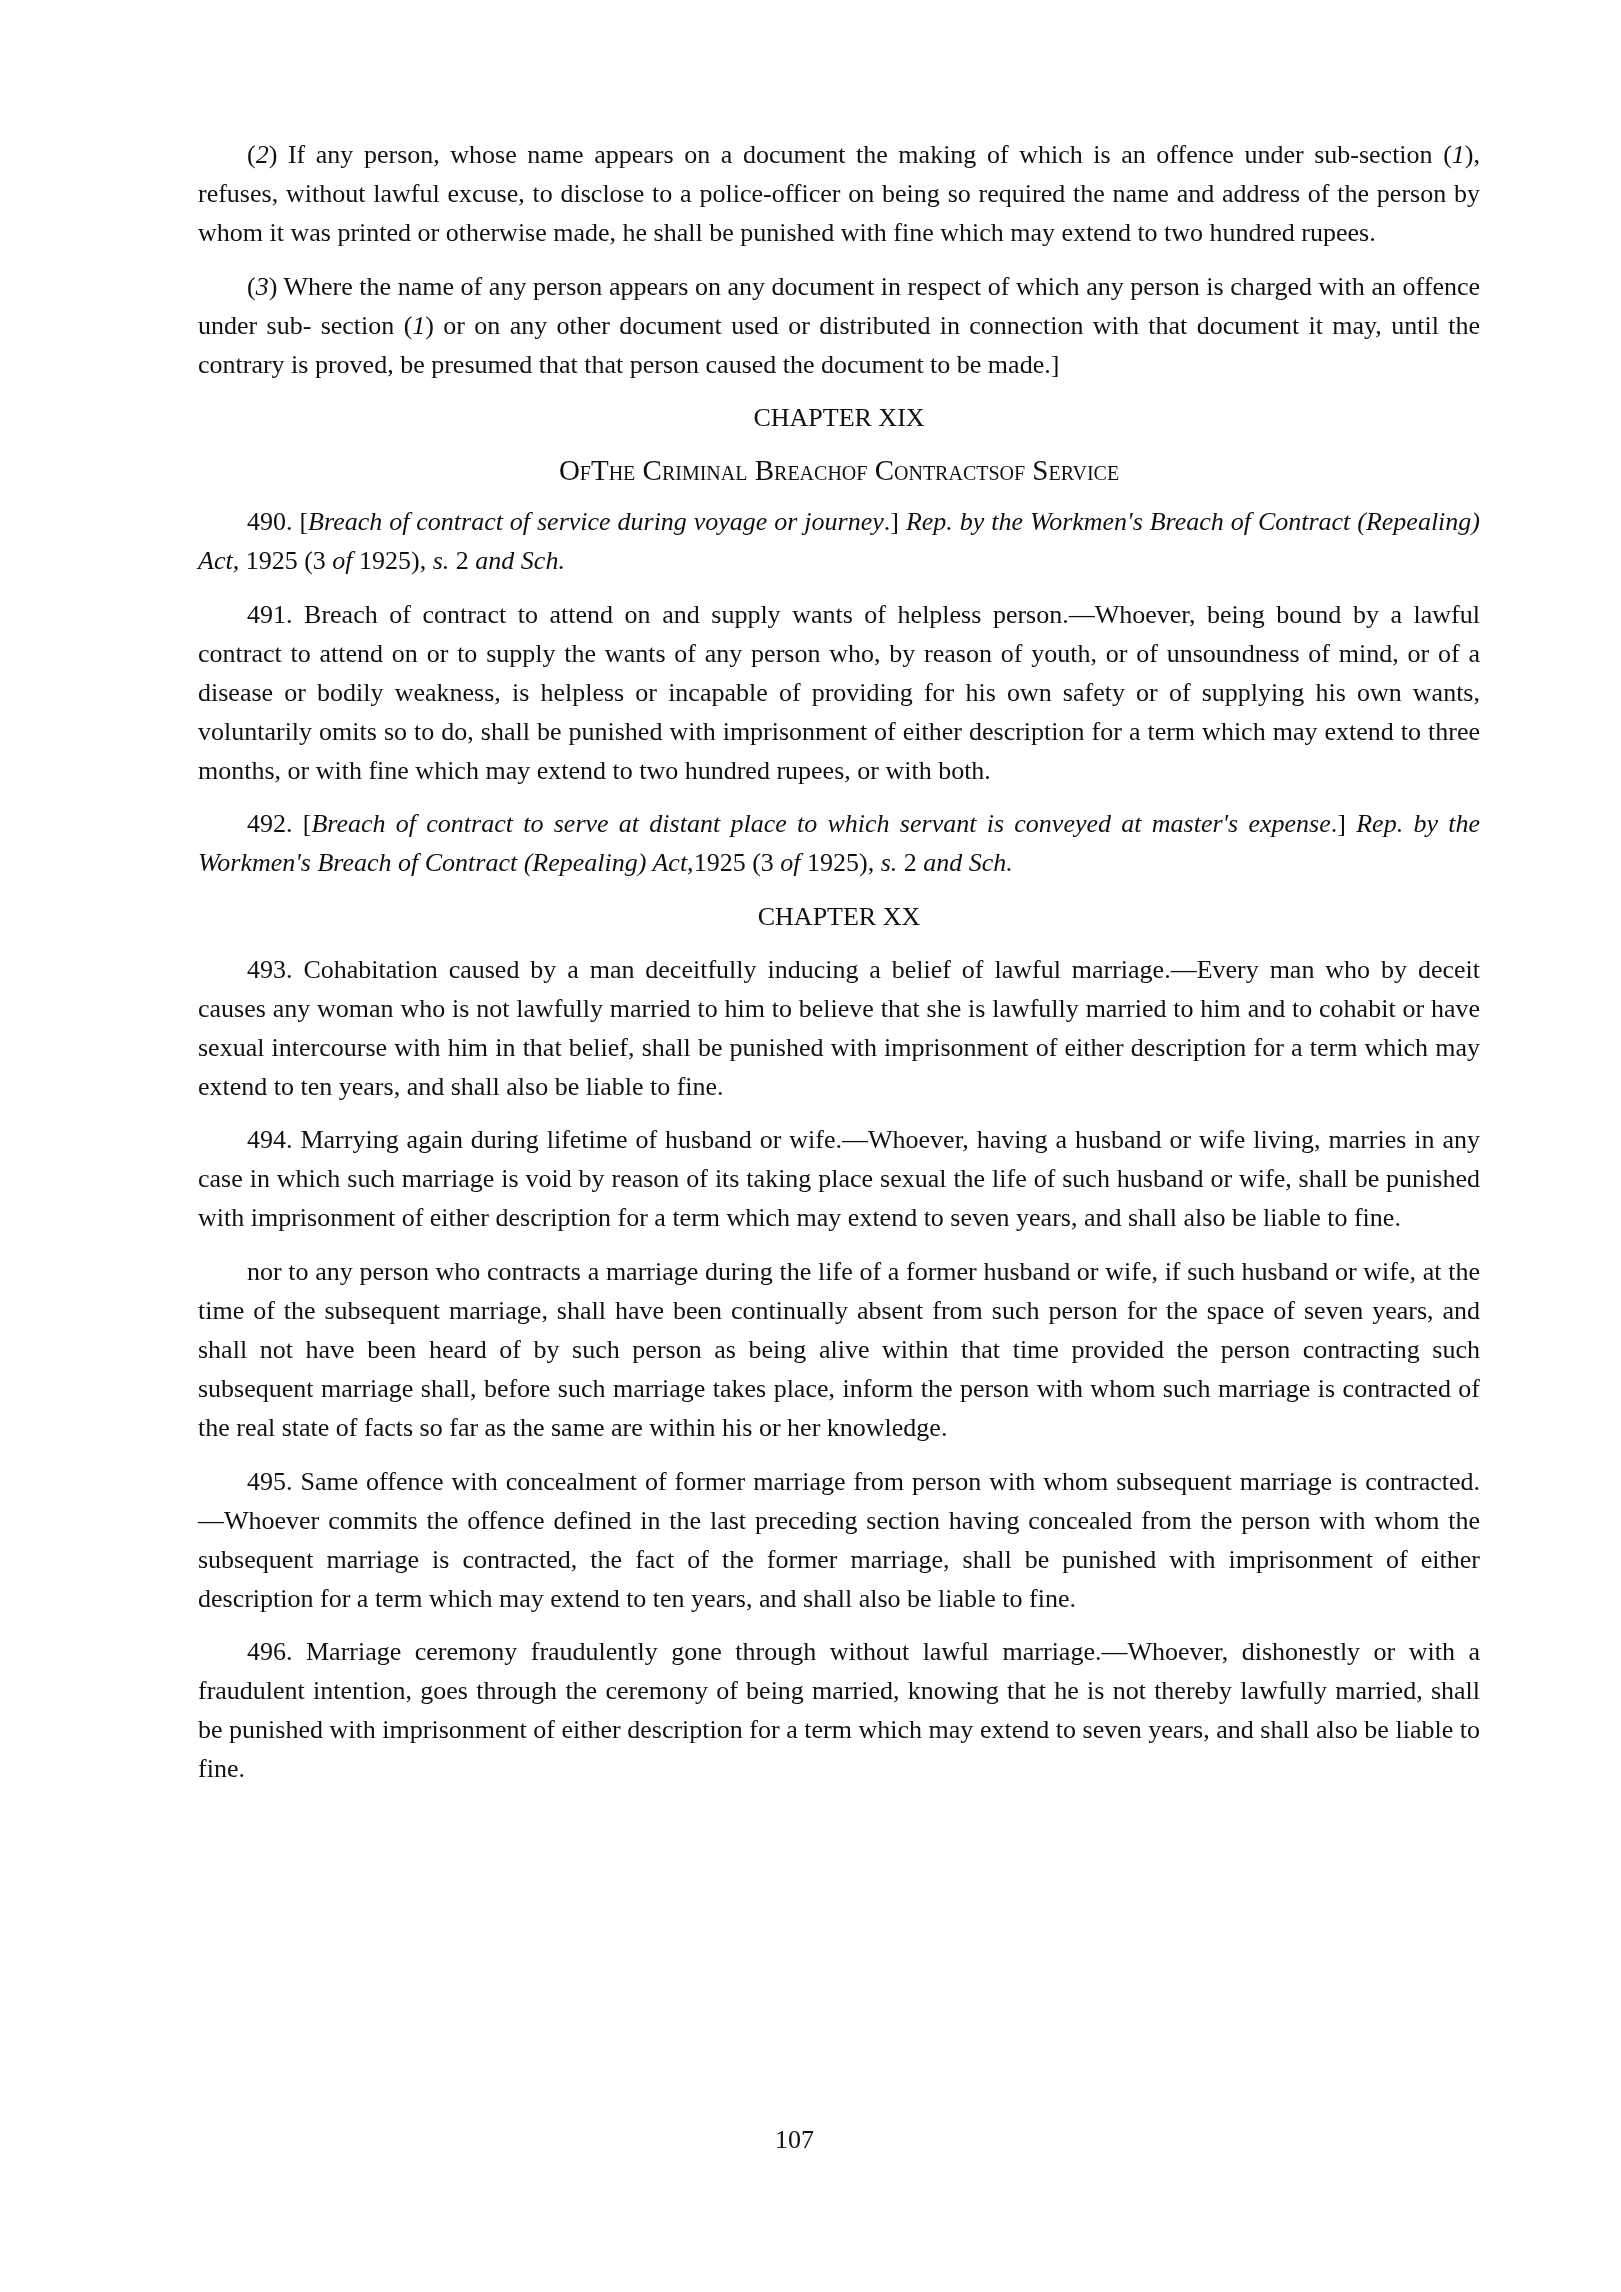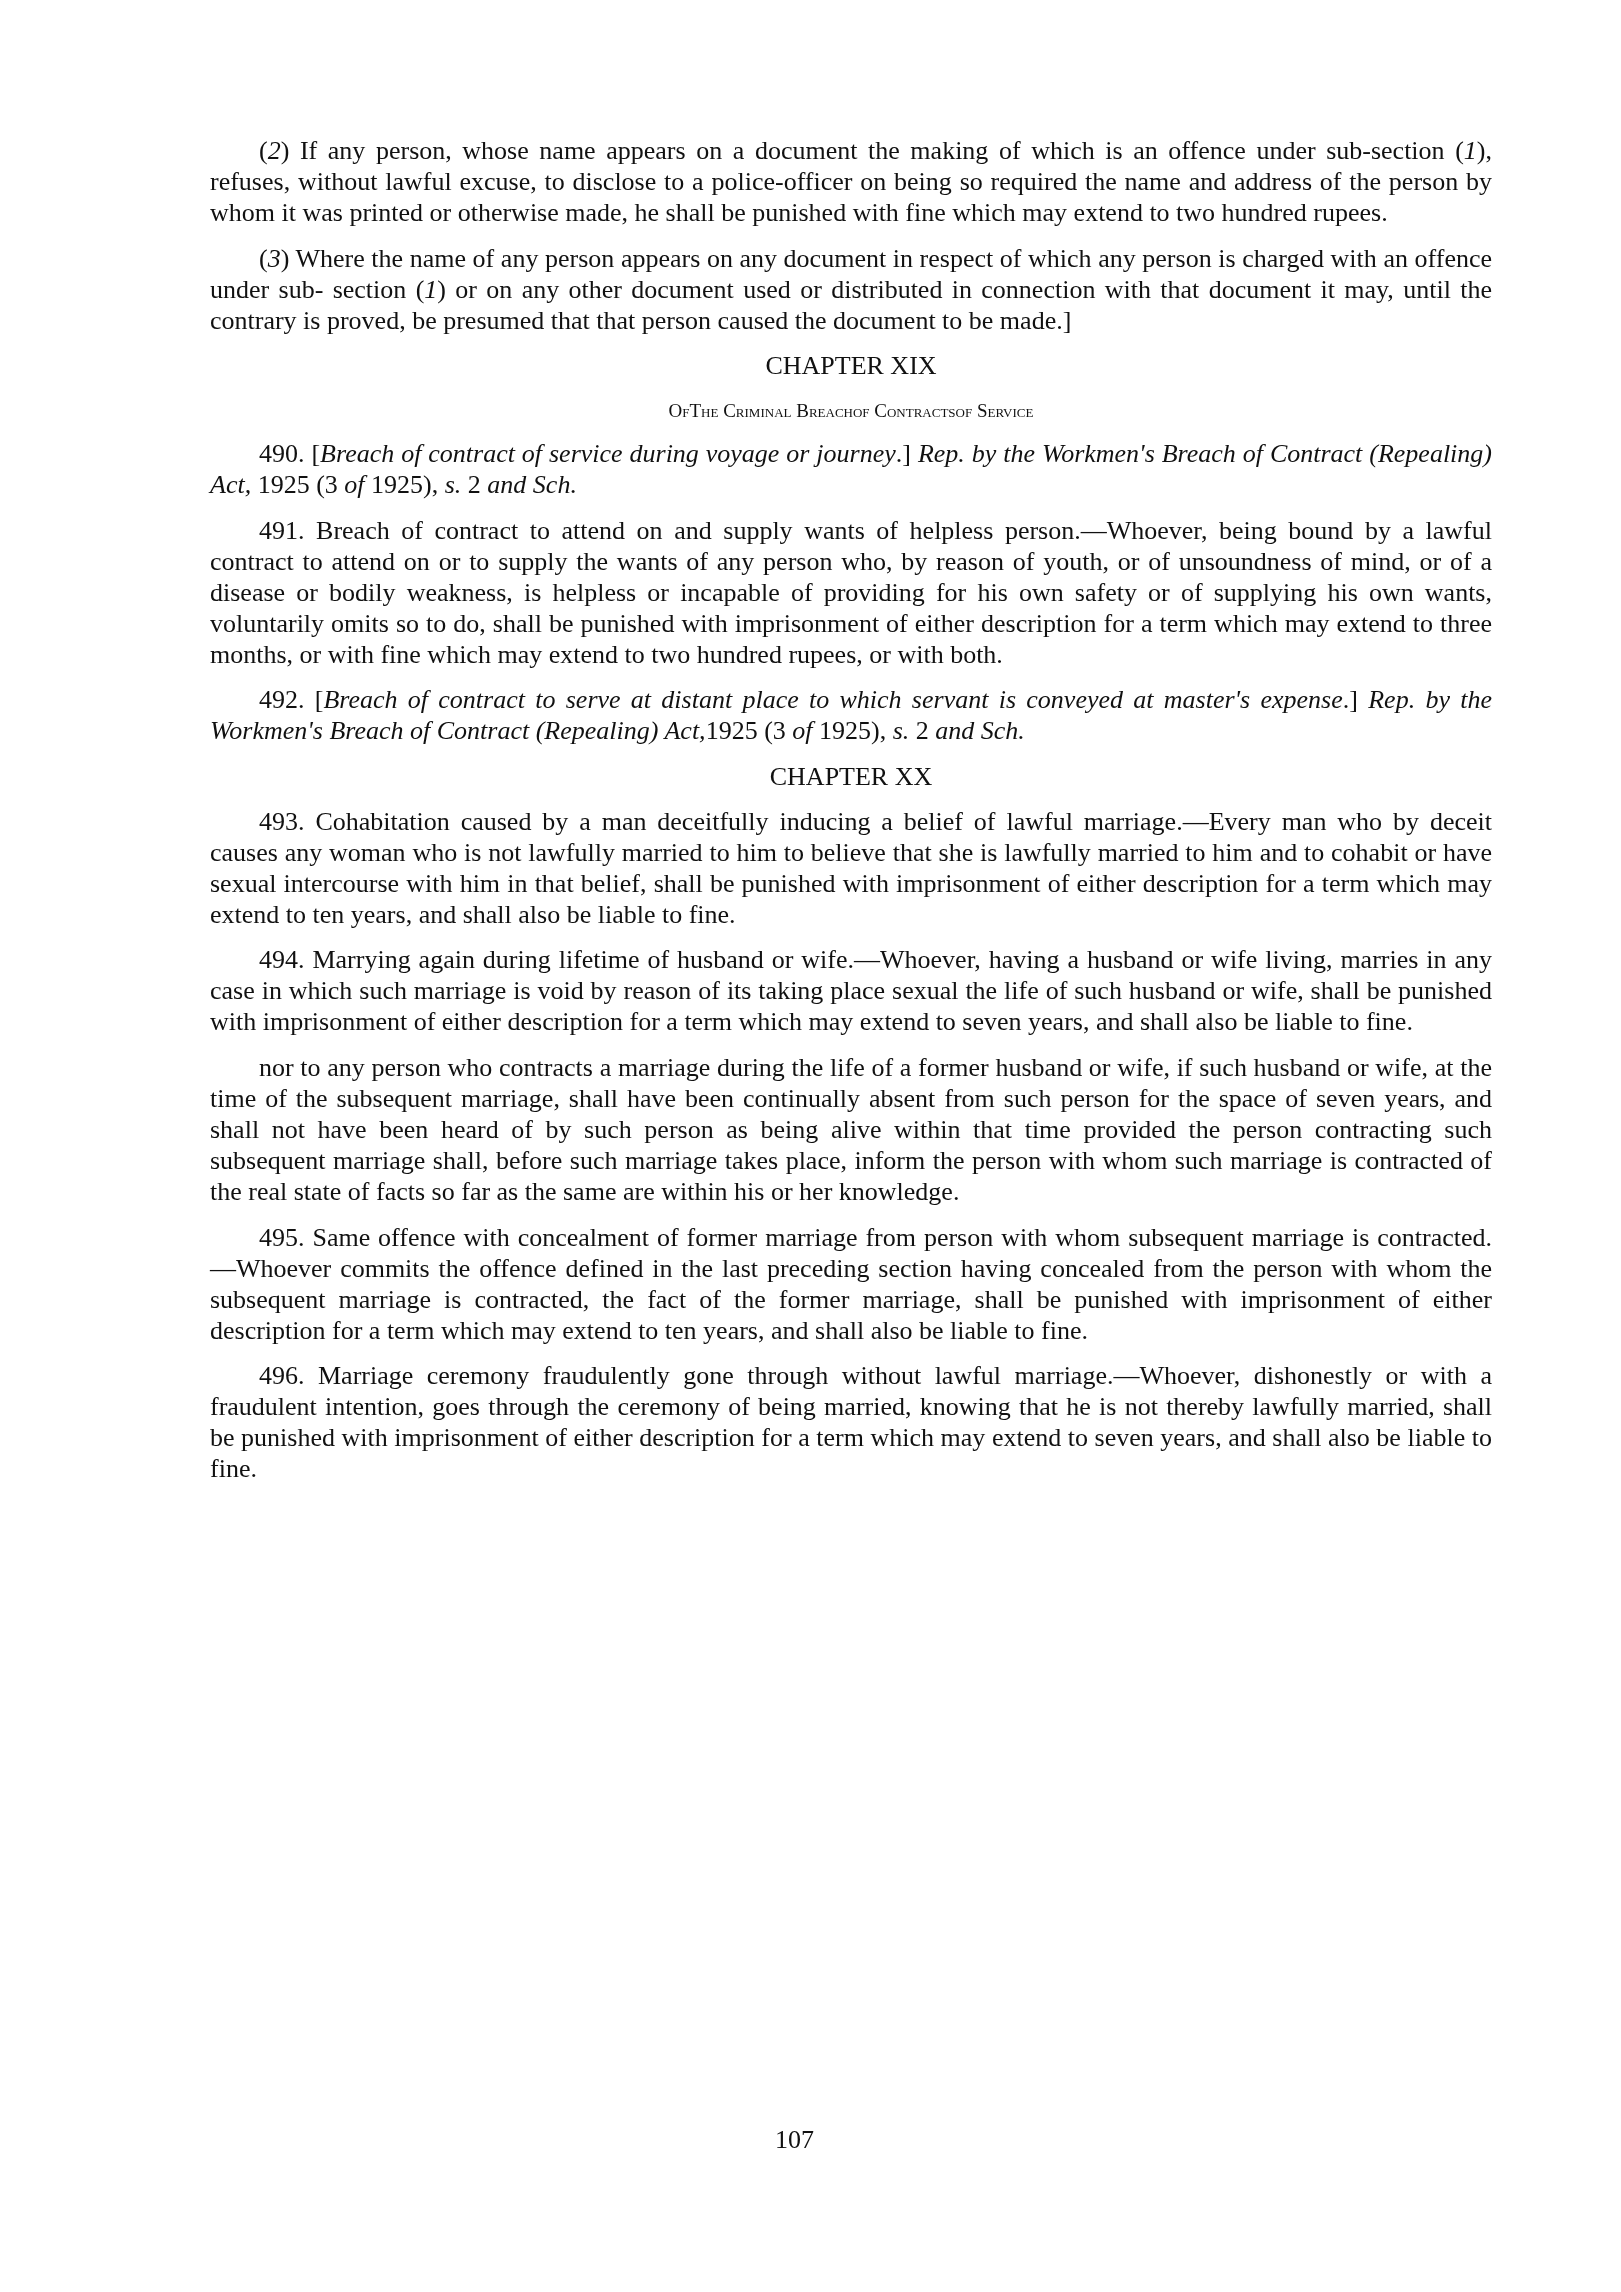--- a/index.html
+++ b/index.html
@@ -2,26 +2,26 @@
 <html><head>
   <meta charset="utf-8">
   <style>
     html, body { margin: 0; padding: 0; background: #ffffff; }
     body {
       width: 1621px; height: 2293px; position: relative; overflow: hidden;
       font-family: "Liberation Serif", "DejaVu Serif", serif;
       color: #111111;
     }
     .page {
-      position: absolute; left: 210px; top: 135px; width: 1282px;
-      font-size: 26px; line-height: 31px;
+      position: absolute; left: 198px; top: 135px; width: 1282px;
+      font-size: 26px; line-height: 39px;
     }
     p { margin: 0 0 14.7px 0; text-align: justify; text-indent: 49px; }
     .chapter { text-align: center; text-indent: 0; margin: 9.8px 0 13.7px 0; font-size: 26px; }
-    .chapter-sub { text-align: center; text-indent: 0; margin: 0 0 11.8px 0; font-size: 19px; letter-spacing: 0; }
+    .chapter-sub { text-align: center; text-indent: 0; margin: 0 0 11.8px 0; font-size: 29px; letter-spacing: 0; }
     .chapter-sub .sc { font-variant: small-caps; }
     b { font-weight: normal; }
     i { font-style: italic; }
     .page-number {
       position: absolute; left: 0; width: 1589px; top: 2125px;
       text-align: center; font-size: 26px;
     }
   </style>
 </head>
 <body>

